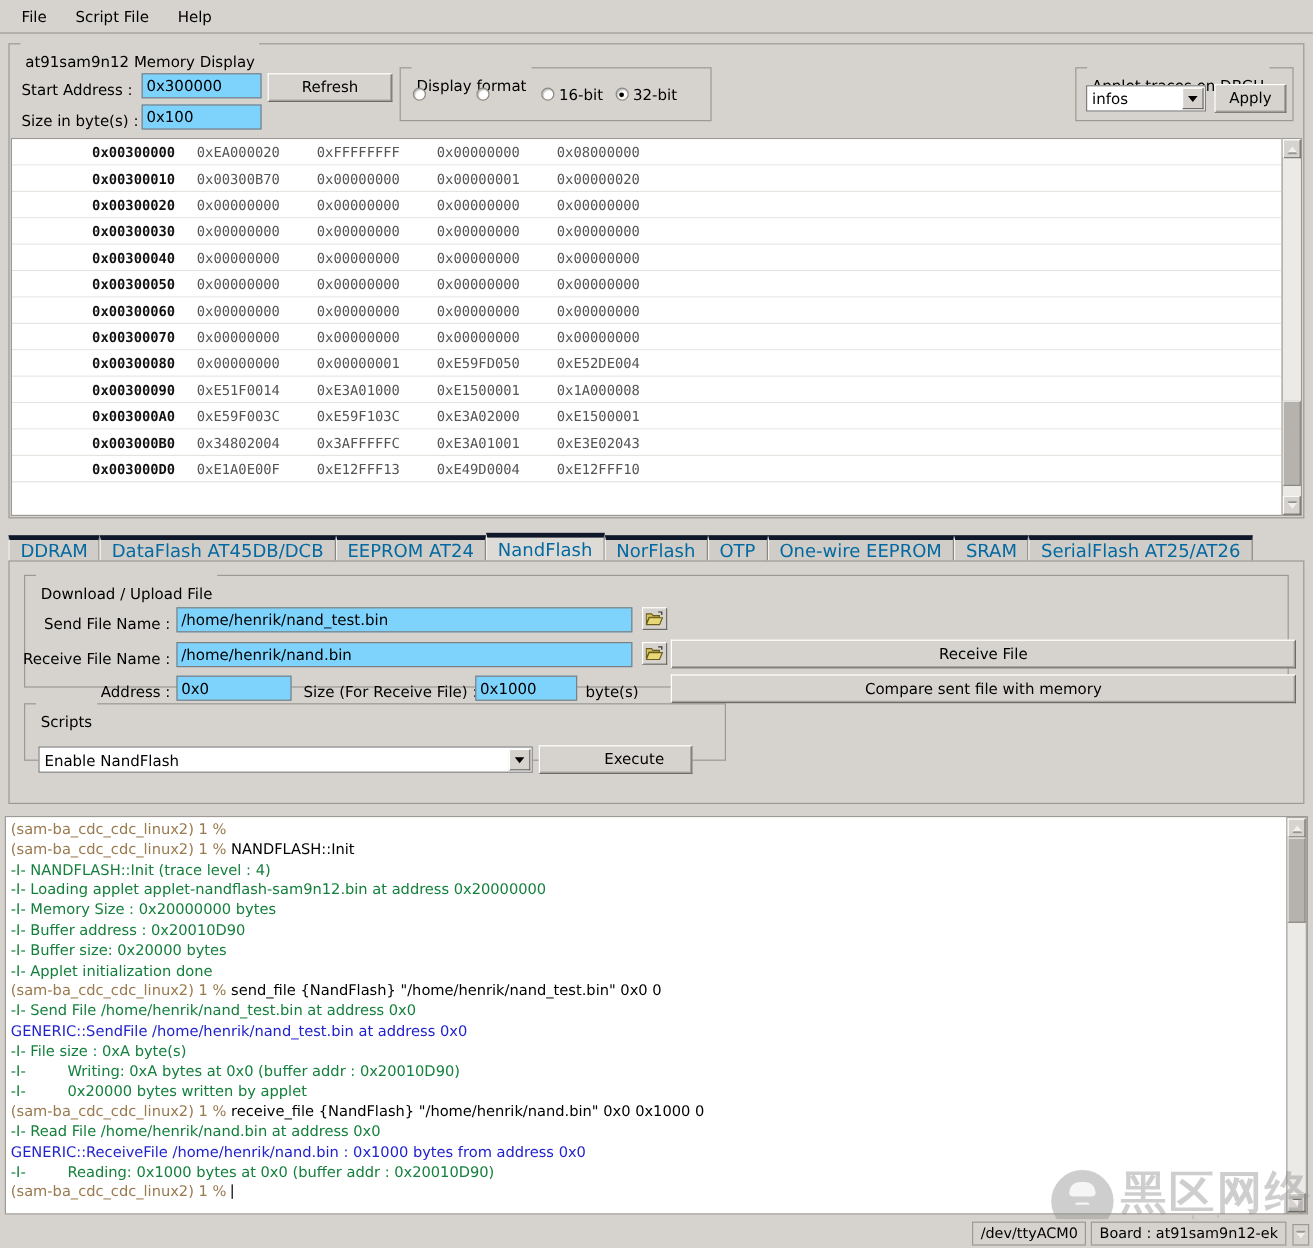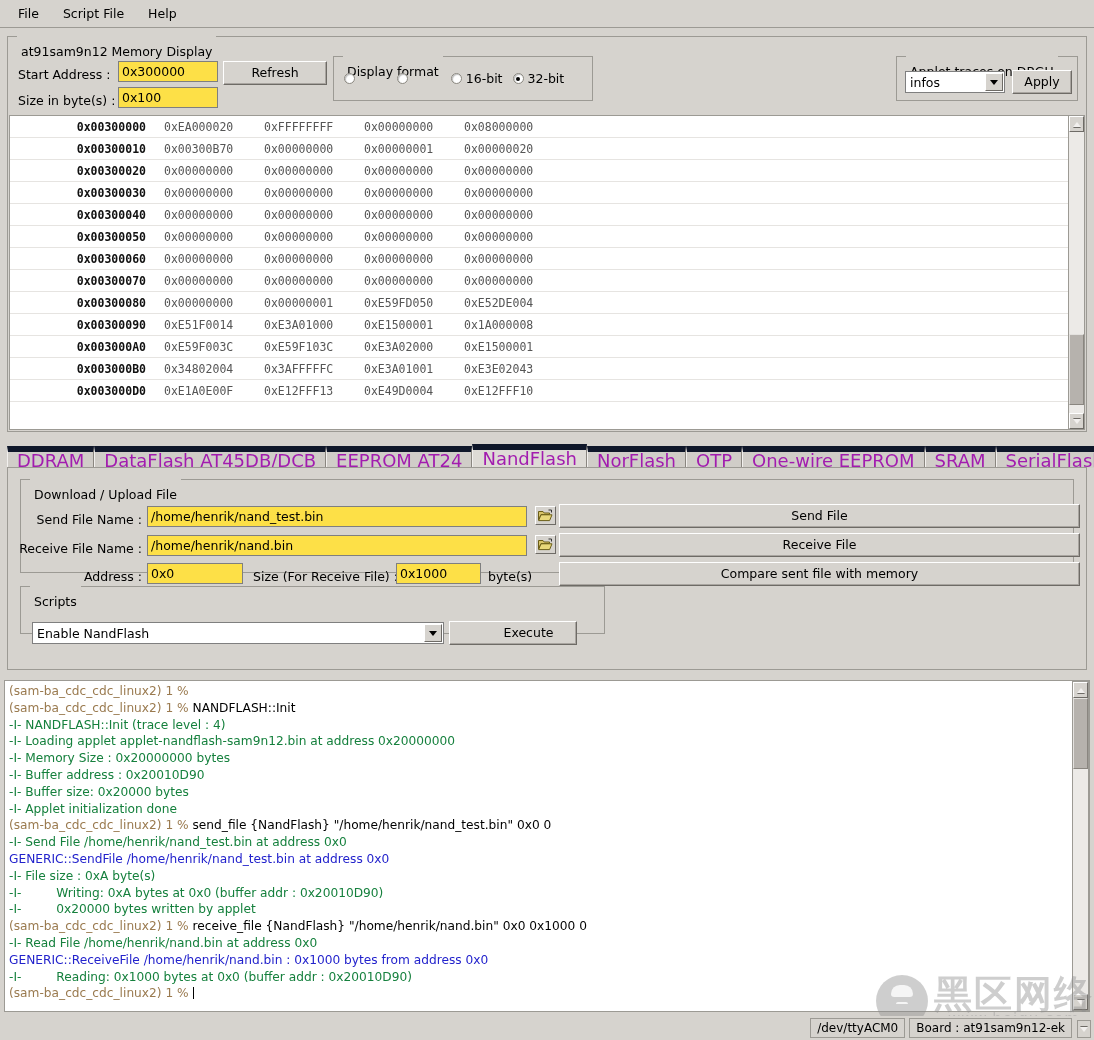--- a/index.html
+++ b/index.html
@@ -40,21 +40,21 @@
     white-space: nowrap;
   }
 
   
   #mem-group {
     position: absolute; left: 7px; top: 36px; width: 1080px; height: 396px;
   }
   .mem-controls { position: relative; height: 78px; }
   .lbl { font-size: 12.5px; color: #000; white-space: nowrap; }
   .tf {
-    background: #fde047; border: 1px solid #7f7f7f;
+    background: #7dd3fc; border: 1px solid #7f7f7f;
     font-family: "DejaVu Sans", "Liberation Sans", sans-serif;
     font-size: 12.5px; color: #000;
     padding: 2px 3px; outline: none; height: 21px;
   }
   .btn {
     background: #d6d3ce;
     border-top: 1px solid #fff; border-left: 1px solid #fff;
     border-right: 1px solid #6e6b66; border-bottom: 1px solid #6e6b66;
     box-shadow: inset -1px -1px 0 #a9a5a0;
     font-size: 12.5px; color: #000; text-align: center;
@@ -156,23 +156,23 @@
   }
 
   
   #tabs {
     position: absolute; left: 7px; top: 444px; width: 1080px; height: 24px;
     display: flex; align-items: flex-end; gap: 0;
   }
   .tab {
     height: 22px; padding: 0 9px;
     display: flex; align-items: center;
-    font-size: 18px; color: #a21caf;
+    font-size: 15px; color: #0369a1;
     background: #d0cdc8;
-    border-top: 6px solid #0f172a;
+    border-top: 4px solid #0f172a;
     border-left: 1px solid #f2f0ee;
     border-right: 1px solid #8a8680;
     cursor: default; white-space: nowrap;
   }
   .tab.active {
     height: 24px; background: #dedbd6;
     border-bottom: 1px solid #dedbd6;
     font-weight: normal;
   }
 
@@ -480,21 +480,20 @@
         <path d="M10.5 1 L13.5 1 L13.5 3.5" fill="none" stroke="#333" stroke-width="1"></path>
       </svg>
     </div>
 
     <div class="row-lbl" id="lbl-address">Address :</div>
     <input class="tf" id="tf-address" value="0x0" style="">
     <div class="row-lbl" id="lbl-sizerecv">Size (For Receive File) :</div>
     <input class="tf" id="tf-sizerecv" value="0x1000" style="">
     <div class="row-lbl" id="lbl-bytes">byte(s)</div>
 
-    <div class="btn bigbtn" id="btn-send">Send File</div>
     <div class="btn bigbtn" id="btn-receive">Receive File</div>
     <div class="btn bigbtn" id="btn-compare">Compare sent file with memory</div>
 
     <div class="group" id="sc-group">
       <div class="group-title">Scripts</div>
     </div>
     <div class="combo" id="sc-combo">
       <span>Enable NandFlash</span>
       <span class="arrow-box">
           <span class="tri-down"></span>

